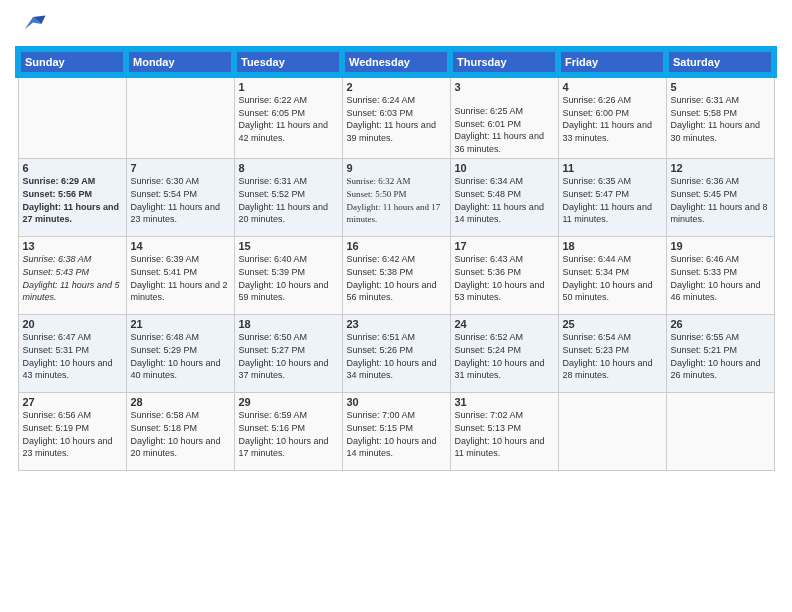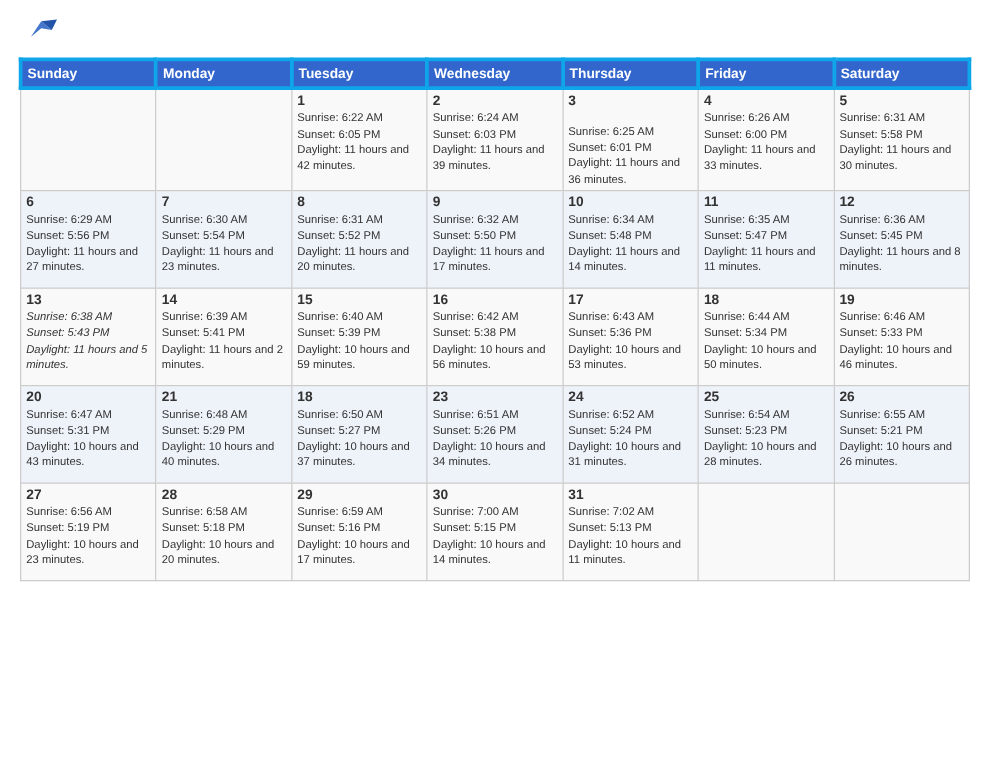--- a/index.html
+++ b/index.html
@@ -56,21 +56,21 @@
       width: 100%;
       border-collapse: collapse;
       table-layout: fixed;
     }
     thead tr th {
       background-color: #3366cc;
       color: #fff;
       font-size: 11px;
       font-weight: bold;
       padding: 4px 4px;
-      border: 3px solid #0ea5e9;
+      border: 6px solid #0ea5e9;
       text-align: left;
     }
     tbody tr td {
       border: 1px solid #ccc;
       vertical-align: top;
       padding: 3px 4px;
       font-size: 9.5px;
       color: #333;
       height: 78px;
     }
@@ -159,39 +159,39 @@
           <td>
             <span class="day-num">5</span>
             <div class="day-info" style="white-space: pre-line;">Sunrise: 6:31 AM
 Sunset: 5:58 PM
 Daylight: 11 hours and 30 minutes.</div>
           </td>
         </tr>
         <tr>
           <td>
             <span class="day-num">6</span>
-            <div class="day-info" style="white-space: pre-line;">Sunrise: 6:29 AM
+            <div class="day-info" style="white-space: pre-line; font-weight: bold;">Sunrise: 6:29 AM
 Sunset: 5:56 PM
 Daylight: 11 hours and 27 minutes.</div>
           </td>
           <td>
             <span class="day-num">7</span>
             <div class="day-info" style="white-space: pre-line;">Sunrise: 6:30 AM
 Sunset: 5:54 PM
 Daylight: 11 hours and 23 minutes.</div>
           </td>
           <td>
             <span class="day-num">8</span>
             <div class="day-info" style="white-space: pre-line;">Sunrise: 6:31 AM
 Sunset: 5:52 PM
 Daylight: 11 hours and 20 minutes.</div>
           </td>
           <td>
             <span class="day-num">9</span>
-            <div class="day-info" style="white-space: pre-line;">Sunrise: 6:32 AM
+            <div class="day-info" style="white-space: pre-line; font-family: Liberation Serif, serif;">Sunrise: 6:32 AM
 Sunset: 5:50 PM
 Daylight: 11 hours and 17 minutes.</div>
           </td>
           <td>
             <span class="day-num">10</span>
             <div class="day-info" style="white-space: pre-line;">Sunrise: 6:34 AM
 Sunset: 5:48 PM
 Daylight: 11 hours and 14 minutes.</div>
           </td>
           <td>

